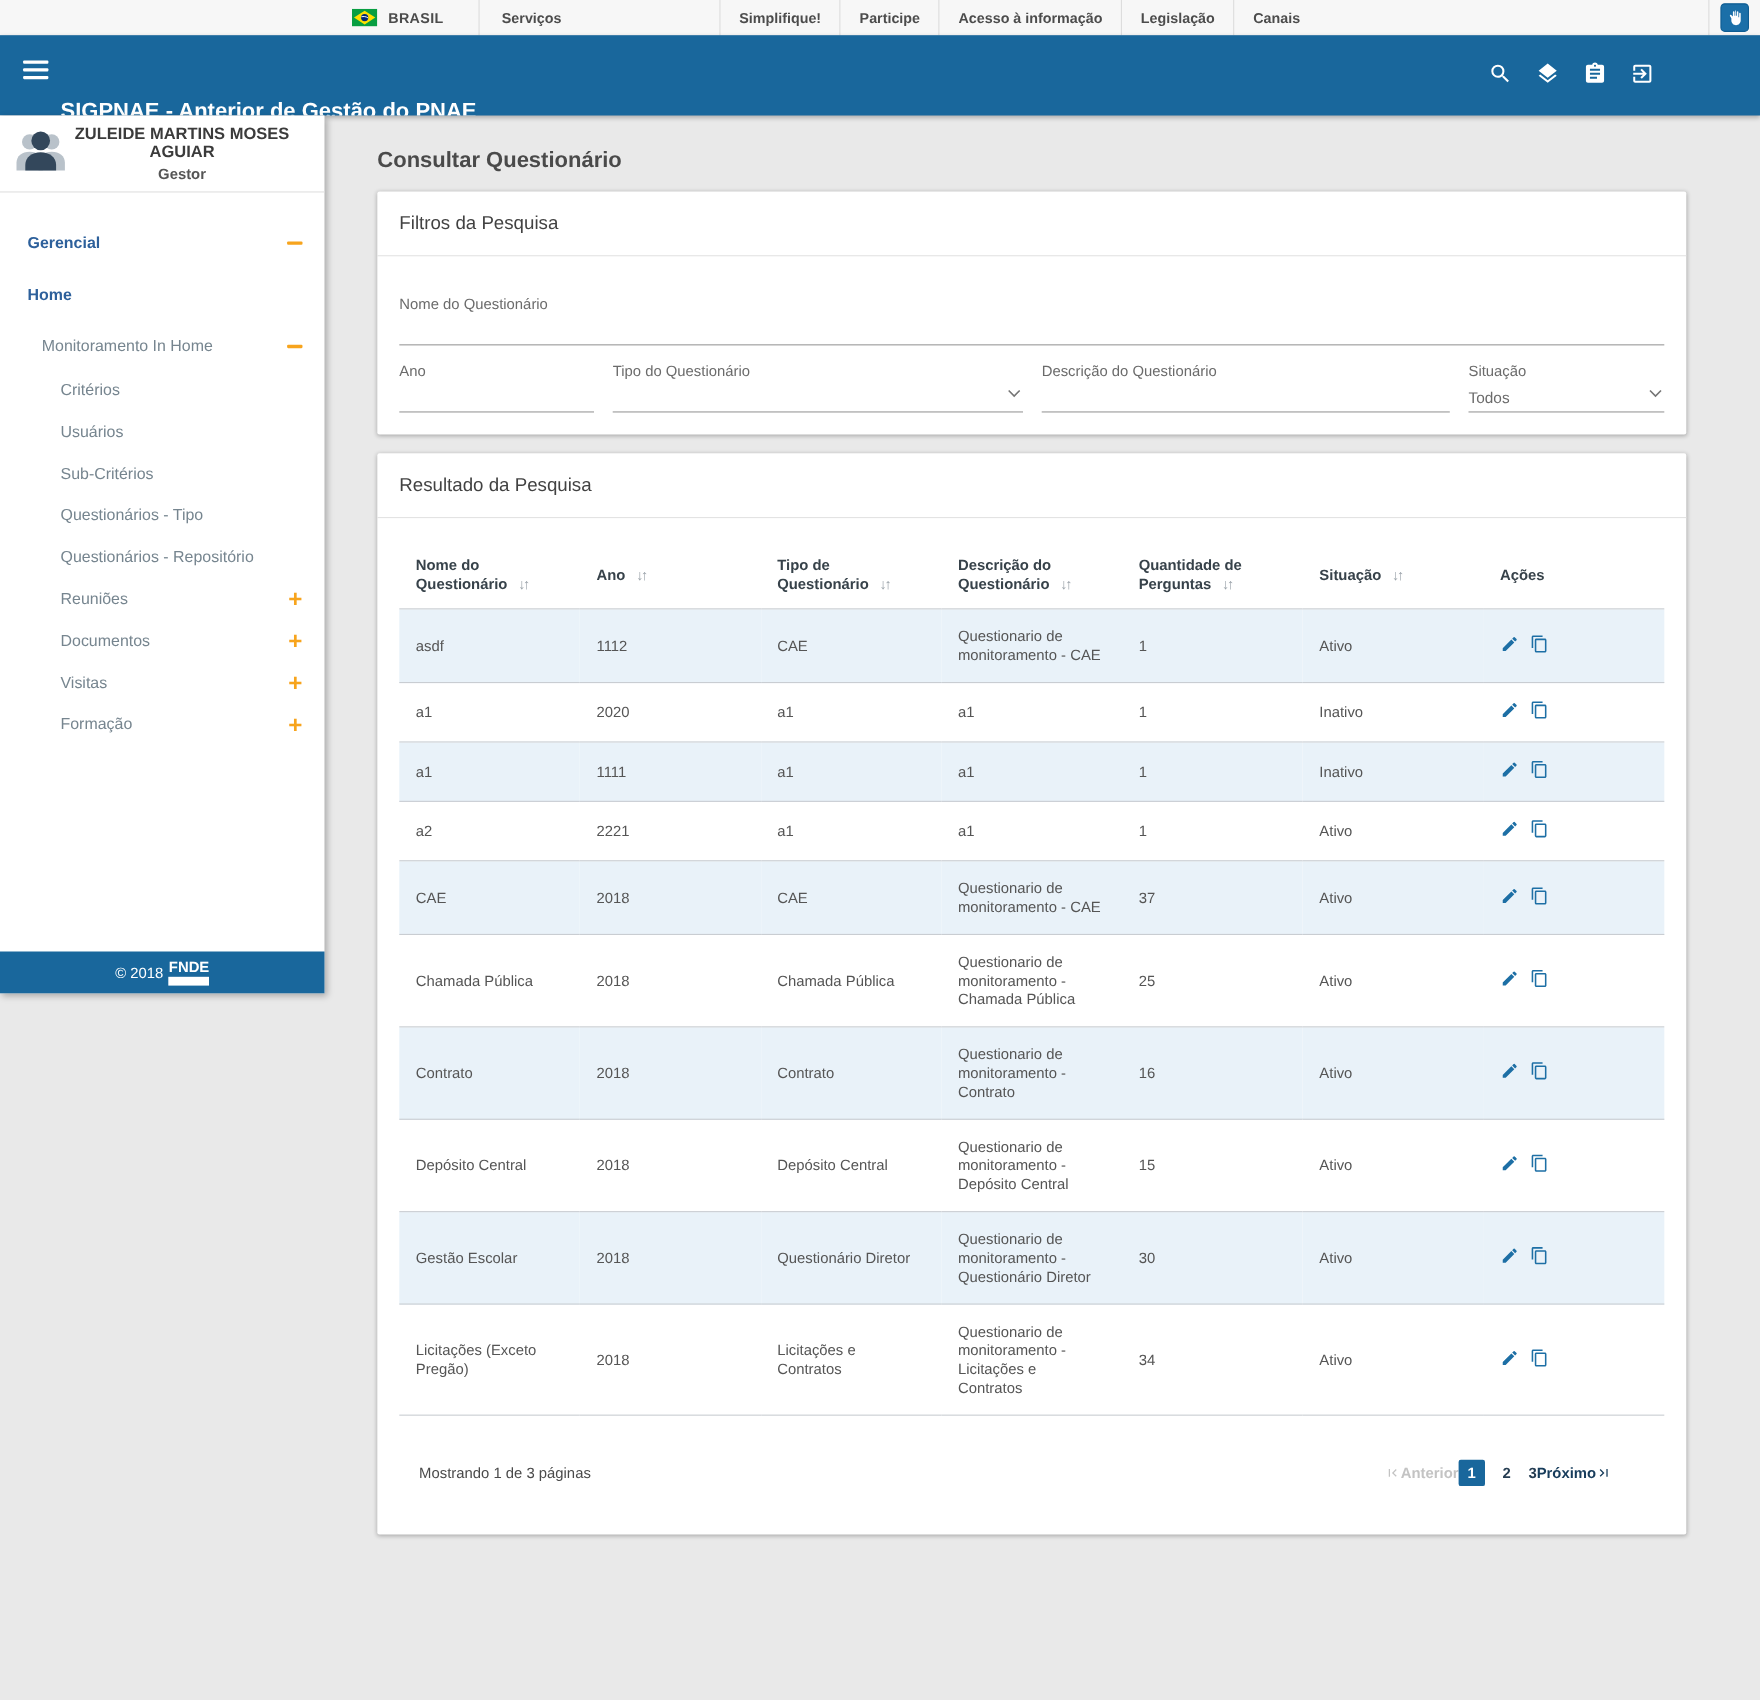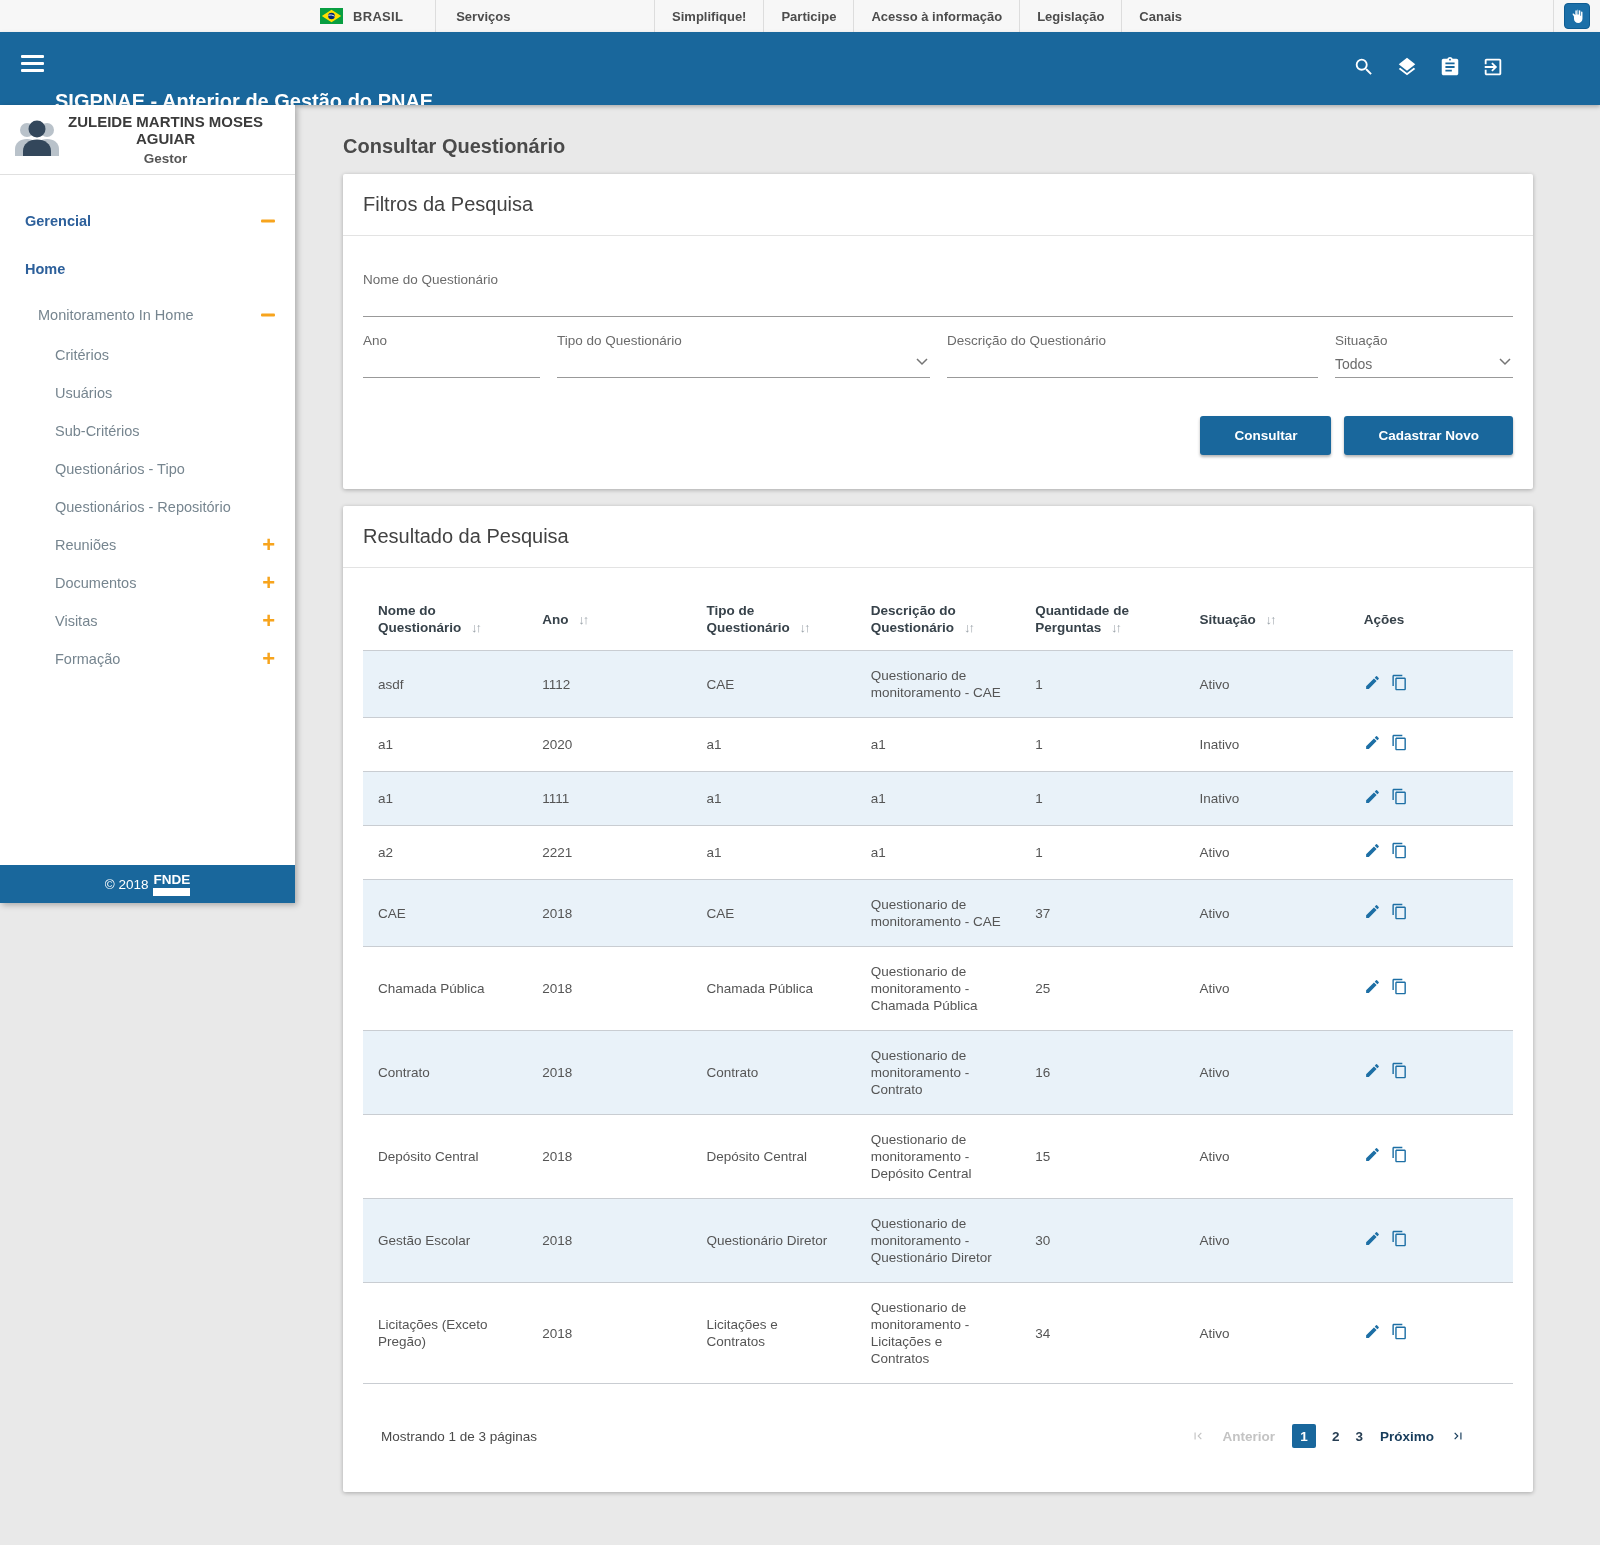--- a/index.html
+++ b/index.html
@@ -80,21 +80,21 @@
   .fnde{ font-weight:700; color:#fff; border-bottom:8px solid #ffffff; padding-bottom:1px; cursor:pointer; }
 
   
   .main{ margin-left:343px; width:1190px; padding-top:30px; }
   .page-title{ font-size:20px; font-weight:700; color:#4a4a4a; margin-bottom:16px; }
   .card{
     background:#fff; border-radius:2px; box-shadow:0 1px 4px rgba(0,0,0,.28);
     margin-bottom:17px;
   }
   .card-header{
-    padding:19px 20px; font-size:20px; color:#424242; border-bottom:1px solid #e3e3e3;
+    padding:19px 20px; font-size:17px; color:#424242; border-bottom:1px solid #e3e3e3;
   }
   .card-body{ padding:20px; }
 
   
   .field label{ display:block; font-size:13.5px; color:#6b6b6b; }
   .field.full{ margin:16px 0 4px; }
   .line-input{
     width:100%; border:none; border-bottom:1px solid #999; background:transparent;
     height:30px; font-size:14px; color:#444; outline:none; border-radius:0;
   }
@@ -133,21 +133,21 @@
   tbody tr{ border-top:1px solid #c9cdd2; }
   tbody tr:last-child{ border-bottom:1px solid #c9cdd2; }
   tbody tr:nth-child(odd){ background:#e9f2f9; }
   .act-btn{ background:none; border:none; padding:0; cursor:pointer; margin-right:10px; }
 
   .table-footer{
     display:flex; justify-content:space-between; align-items:center;
     margin:40px 0 24px; padding:0 48px 0 18px;
   }
   .showing{ font-size:13.5px; color:#4a4a4a; }
-  .pager{ display:flex; align-items:center; gap:17px; font-size:13.5px; }
+  .pager{ display:flex; align-items:center; font-size:13.5px; }
   .pg-icon{ background:none; border:none; padding:0; cursor:pointer; display:flex; }
   .pg-prev{ color:#c3c3c3; font-weight:700; cursor:default; }
   .pg-num{ color:#263d52; font-weight:700; cursor:pointer; }
   .pg-num.active{
     background:#19679c; color:#fff; width:24px; height:24px; border-radius:2px;
     display:flex; align-items:center; justify-content:center;
   }
   .pg-next{ color:#173c5b; font-weight:700; cursor:pointer; }
 </style>
 </head>
@@ -326,24 +326,20 @@
           <div class="sel">
             <span class="sel-value">Todos</span>
             <span class="chev">
               <svg width="12" height="8" viewBox="0 0 12 8">
                   <path d="M1 1l5 5 5-5" fill="none" stroke="#757575" stroke-width="1.5"></path>
                 </svg>
             </span>
           </div>
         </div>
       </div>
-      <div class="btn-row">
-        <button class="btn">Consultar</button>
-        <button class="btn">Cadastrar Novo</button>
-      </div>
     </div>
   </section>
 
   <section class="card">
     <div class="card-header">Resultado da Pesquisa</div>
     <div class="card-body">
 
       <table>
         <thead>
             <tr id="table-head">

